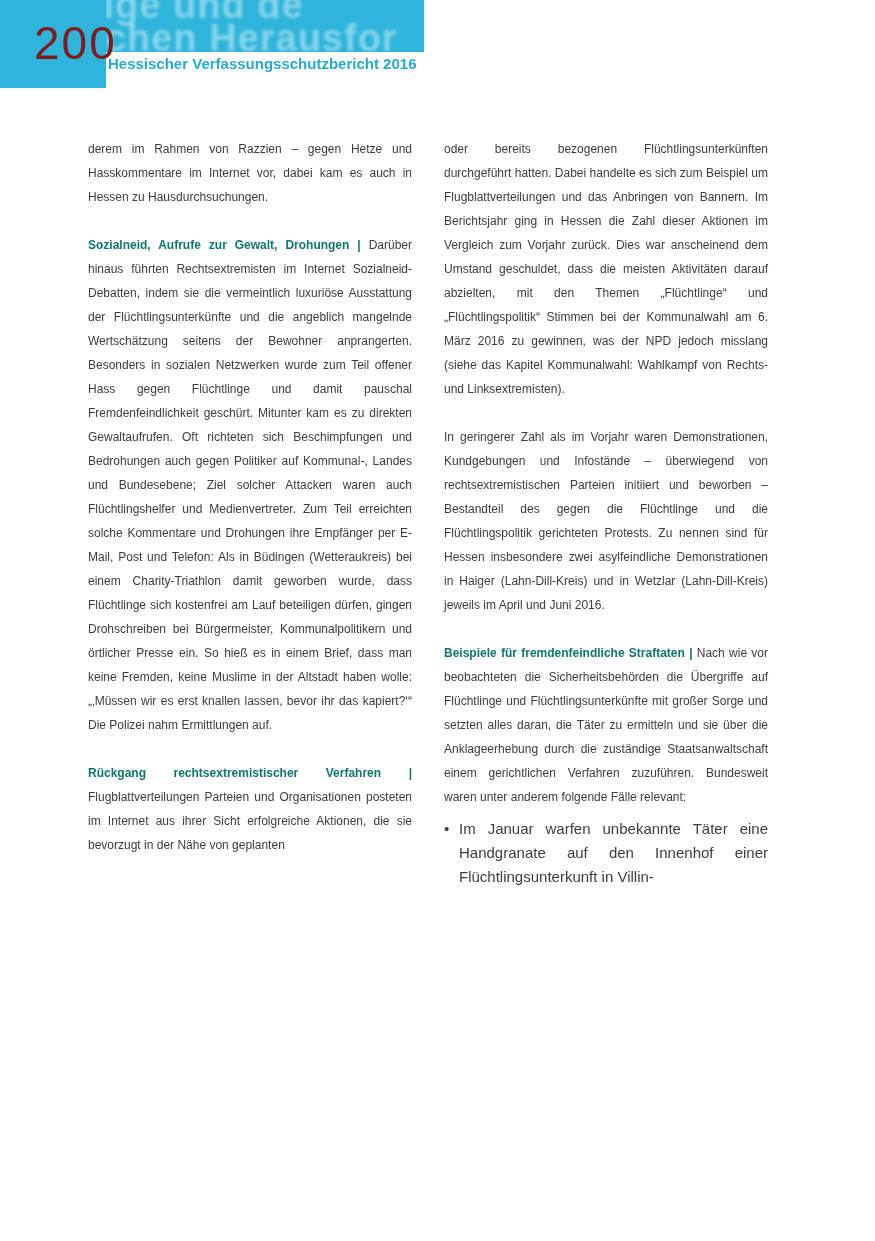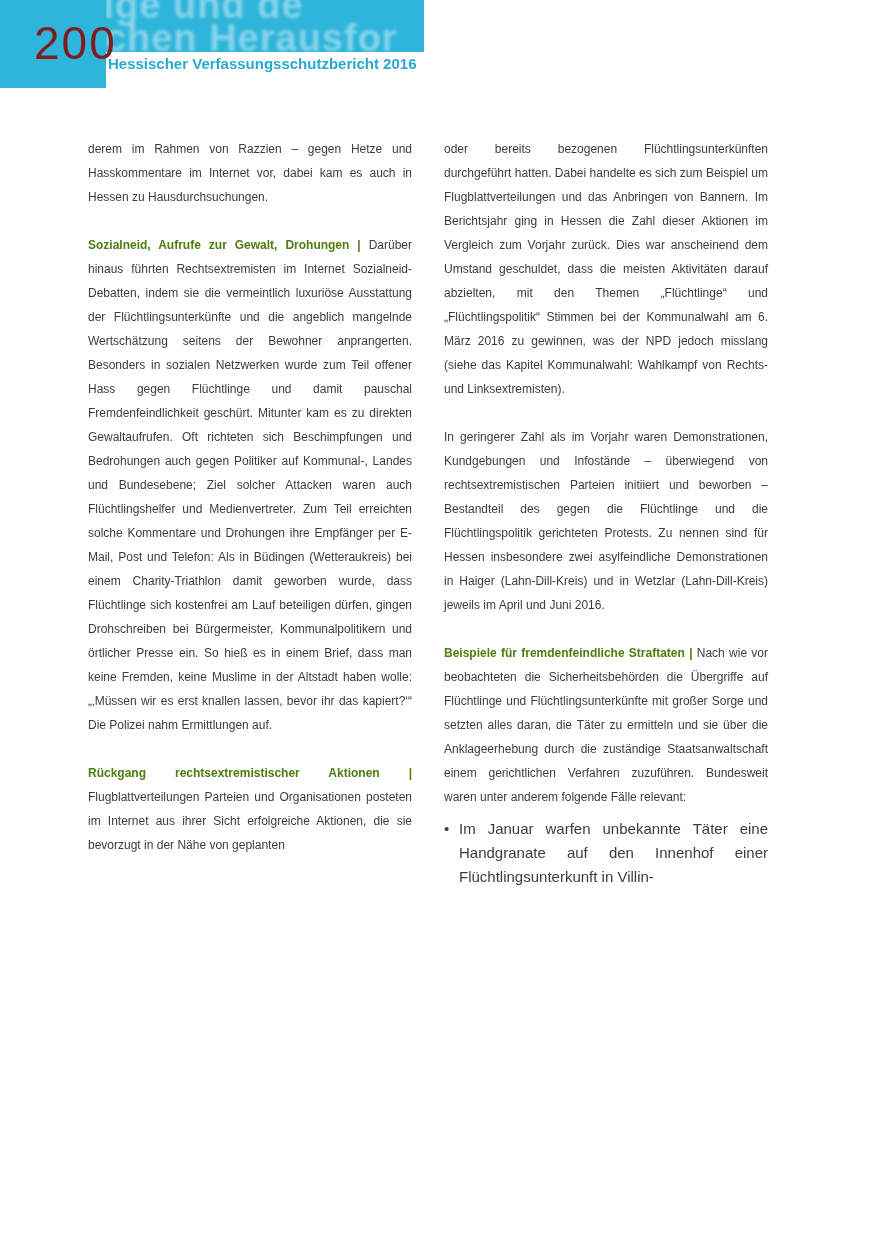--- a/index.html
+++ b/index.html
@@ -50,21 +50,21 @@
     display:flex; gap:32px;
   }
   .col { width:324px; }
   .para {
     font-size:12px; line-height:24px; color:#3c3c3b;
     text-align:justify;
     hyphens:auto; -webkit-hyphens:auto;
     margin-bottom:24px;
   }
   .para:last-child { margin-bottom:0; }
-  .para strong { font-weight:bold; color:#4d7c0f; }
+  .para strong { font-weight:bold; color:#0f766e; }
   .para.no-gap { margin-bottom:8px; }
   .bullet-row {
     display:flex; align-items:flex-start;
     font-size:15px; line-height:24px; color:#3c3c3b;
   }
   .bullet-marker { width:15px; flex:0 0 15px; }
   .bullet-text { flex:1; text-align:justify; hyphens:auto; -webkit-hyphens:auto; }
 </style>
 </head>
 <body>
@@ -84,21 +84,21 @@
   <main class="columns">
 
     <section class="col">
       <p class="para">
         <span>derem im Rahmen von Razzien – gegen Hetze und Hasskommentare im Internet vor, dabei kam es auch in Hessen zu Hausdurchsuchungen.</span>
       </p>
       <p class="para">
         <strong>Sozialneid, Aufrufe zur Gewalt, Drohungen | </strong><span>Darüber hinaus führten Rechtsextremisten im Internet Sozialneid-Debatten, indem sie die vermeintlich luxuriöse Ausstattung der Flüchtlingsunterkünfte und die angeblich mangelnde Wertschätzung seitens der Bewohner anprangerten. Besonders in sozialen Netzwerken wurde zum Teil offener Hass gegen Flüchtlinge und damit pauschal Fremdenfeindlichkeit geschürt. Mitunter kam es zu direkten Gewaltaufrufen. Oft richteten sich Beschimpfungen und Bedrohungen auch gegen Politiker auf Kommunal-, Landes und Bundesebene; Ziel solcher Attacken waren auch Flüchtlingshelfer und Medienvertreter. Zum Teil erreichten solche Kommentare und Drohungen ihre Empfänger per E-Mail, Post und Telefon: Als in Büdingen (Wetteraukreis) bei einem Charity-Triathlon damit geworben wurde, dass Flüchtlinge sich kostenfrei am Lauf beteiligen dürfen, gingen Drohschreiben bei Bürgermeister, Kommunalpolitikern und örtlicher Presse ein. So hieß es in einem Brief, dass man keine Fremden, keine Muslime in der Altstadt haben wolle: „‚Müssen wir es erst knallen lassen, bevor ihr das kapiert?‘“ Die Polizei nahm Ermittlungen auf.</span>
       </p>
       <p class="para">
-        <strong>Rückgang rechtsextremistischer Aktionen | </strong><span>Flugblattverteilungen Parteien und Organisationen posteten im Internet aus ihrer Sicht erfolgreiche Aktionen, die sie bevorzugt in der Nähe von geplanten</span>
+        <strong>Rückgang rechtsextremistischer Verfahren | </strong><span>Flugblattverteilungen Parteien und Organisationen posteten im Internet aus ihrer Sicht erfolgreiche Aktionen, die sie bevorzugt in der Nähe von geplanten</span>
       </p>
     </section>
 
     <section class="col">
       <p class="para">
         <span>oder bereits bezogenen Flüchtlingsunterkünften durchgeführt hatten. Dabei handelte es sich zum Beispiel um Flugblattverteilungen und das Anbringen von Bannern. Im Berichtsjahr ging in Hessen die Zahl dieser Aktionen im Vergleich zum Vorjahr zurück. Dies war anscheinend dem Umstand geschuldet, dass die meisten Aktivitäten darauf abzielten, mit den Themen „Flüchtlinge“ und „Flüchtlingspolitik“ Stimmen bei der Kommunalwahl am 6. März 2016 zu gewinnen, was der NPD jedoch misslang (siehe das Kapitel Kommunalwahl: Wahlkampf von Rechts- und Linksextremisten).</span>
       </p>
       <p class="para">
         <span>In geringerer Zahl als im Vorjahr waren Demonstrationen, Kundgebungen und Infostände – überwiegend von rechtsextremistischen Parteien initiiert und beworben – Bestandteil des gegen die Flüchtlinge und die Flüchtlingspolitik gerichteten Protests. Zu nennen sind für Hessen insbesondere zwei asylfeindliche Demonstrationen in Haiger (Lahn-Dill-Kreis) und in Wetzlar (Lahn-Dill-Kreis) jeweils im April und Juni 2016.</span>
       </p>

